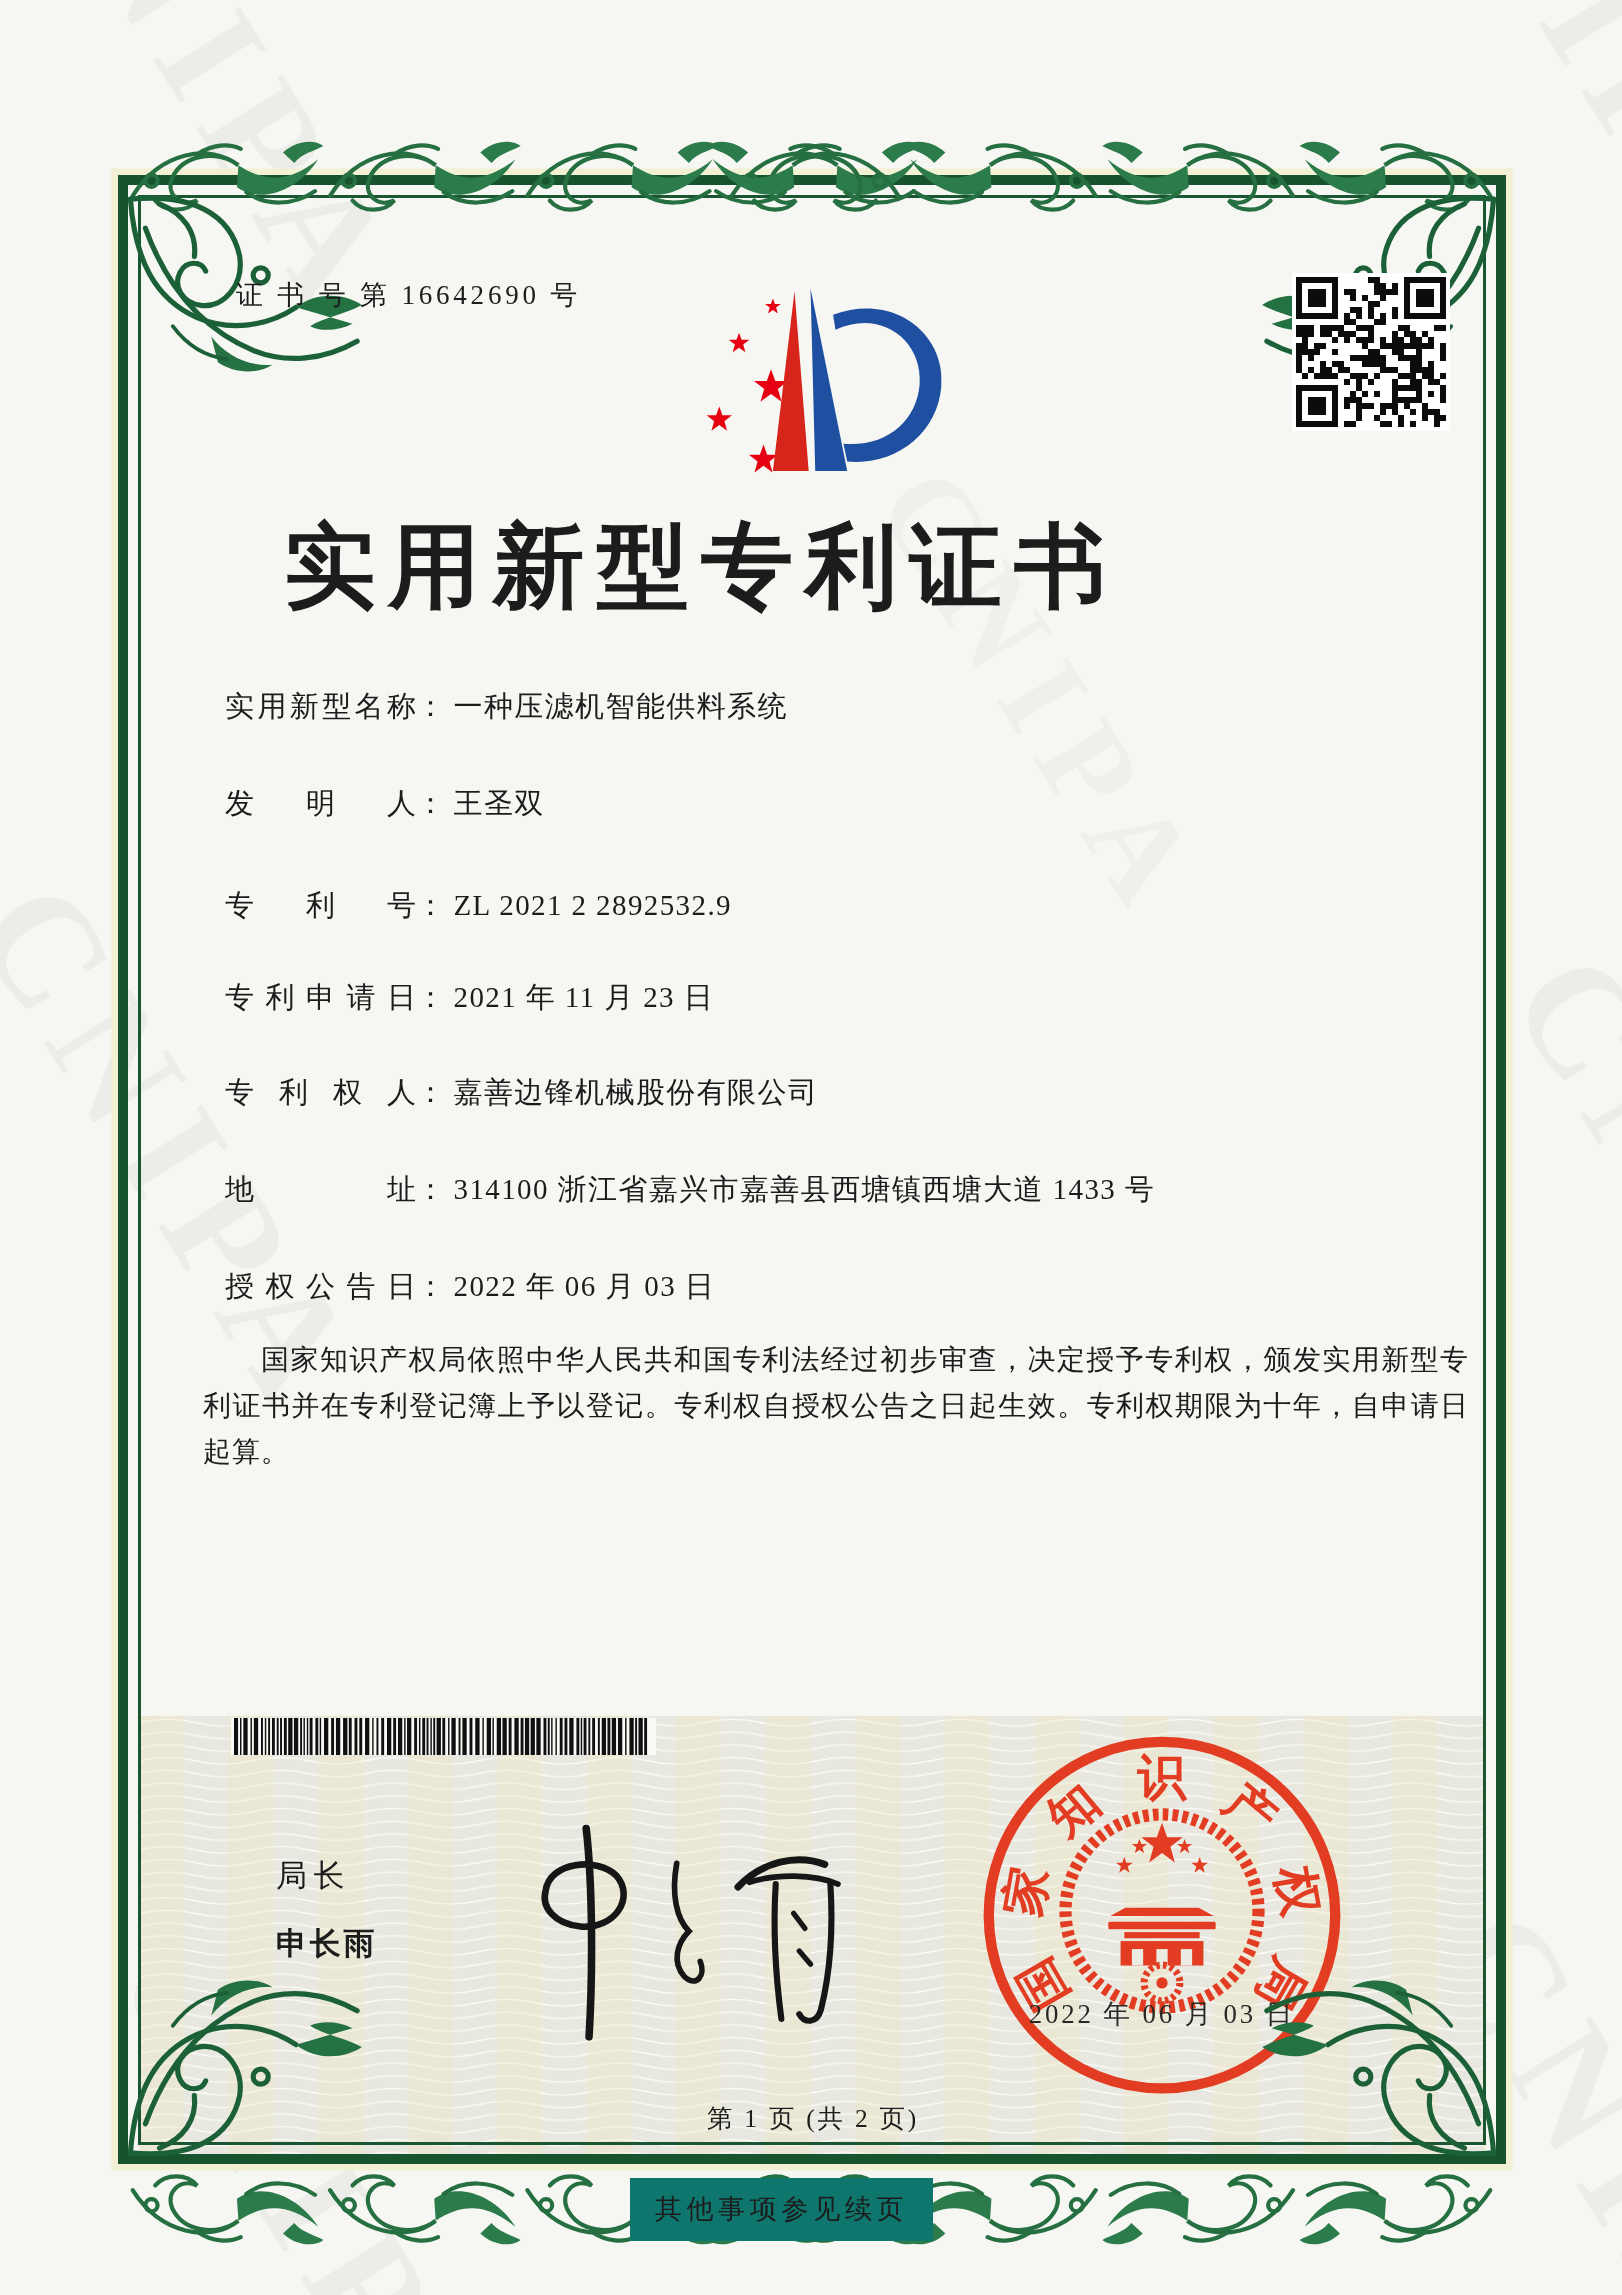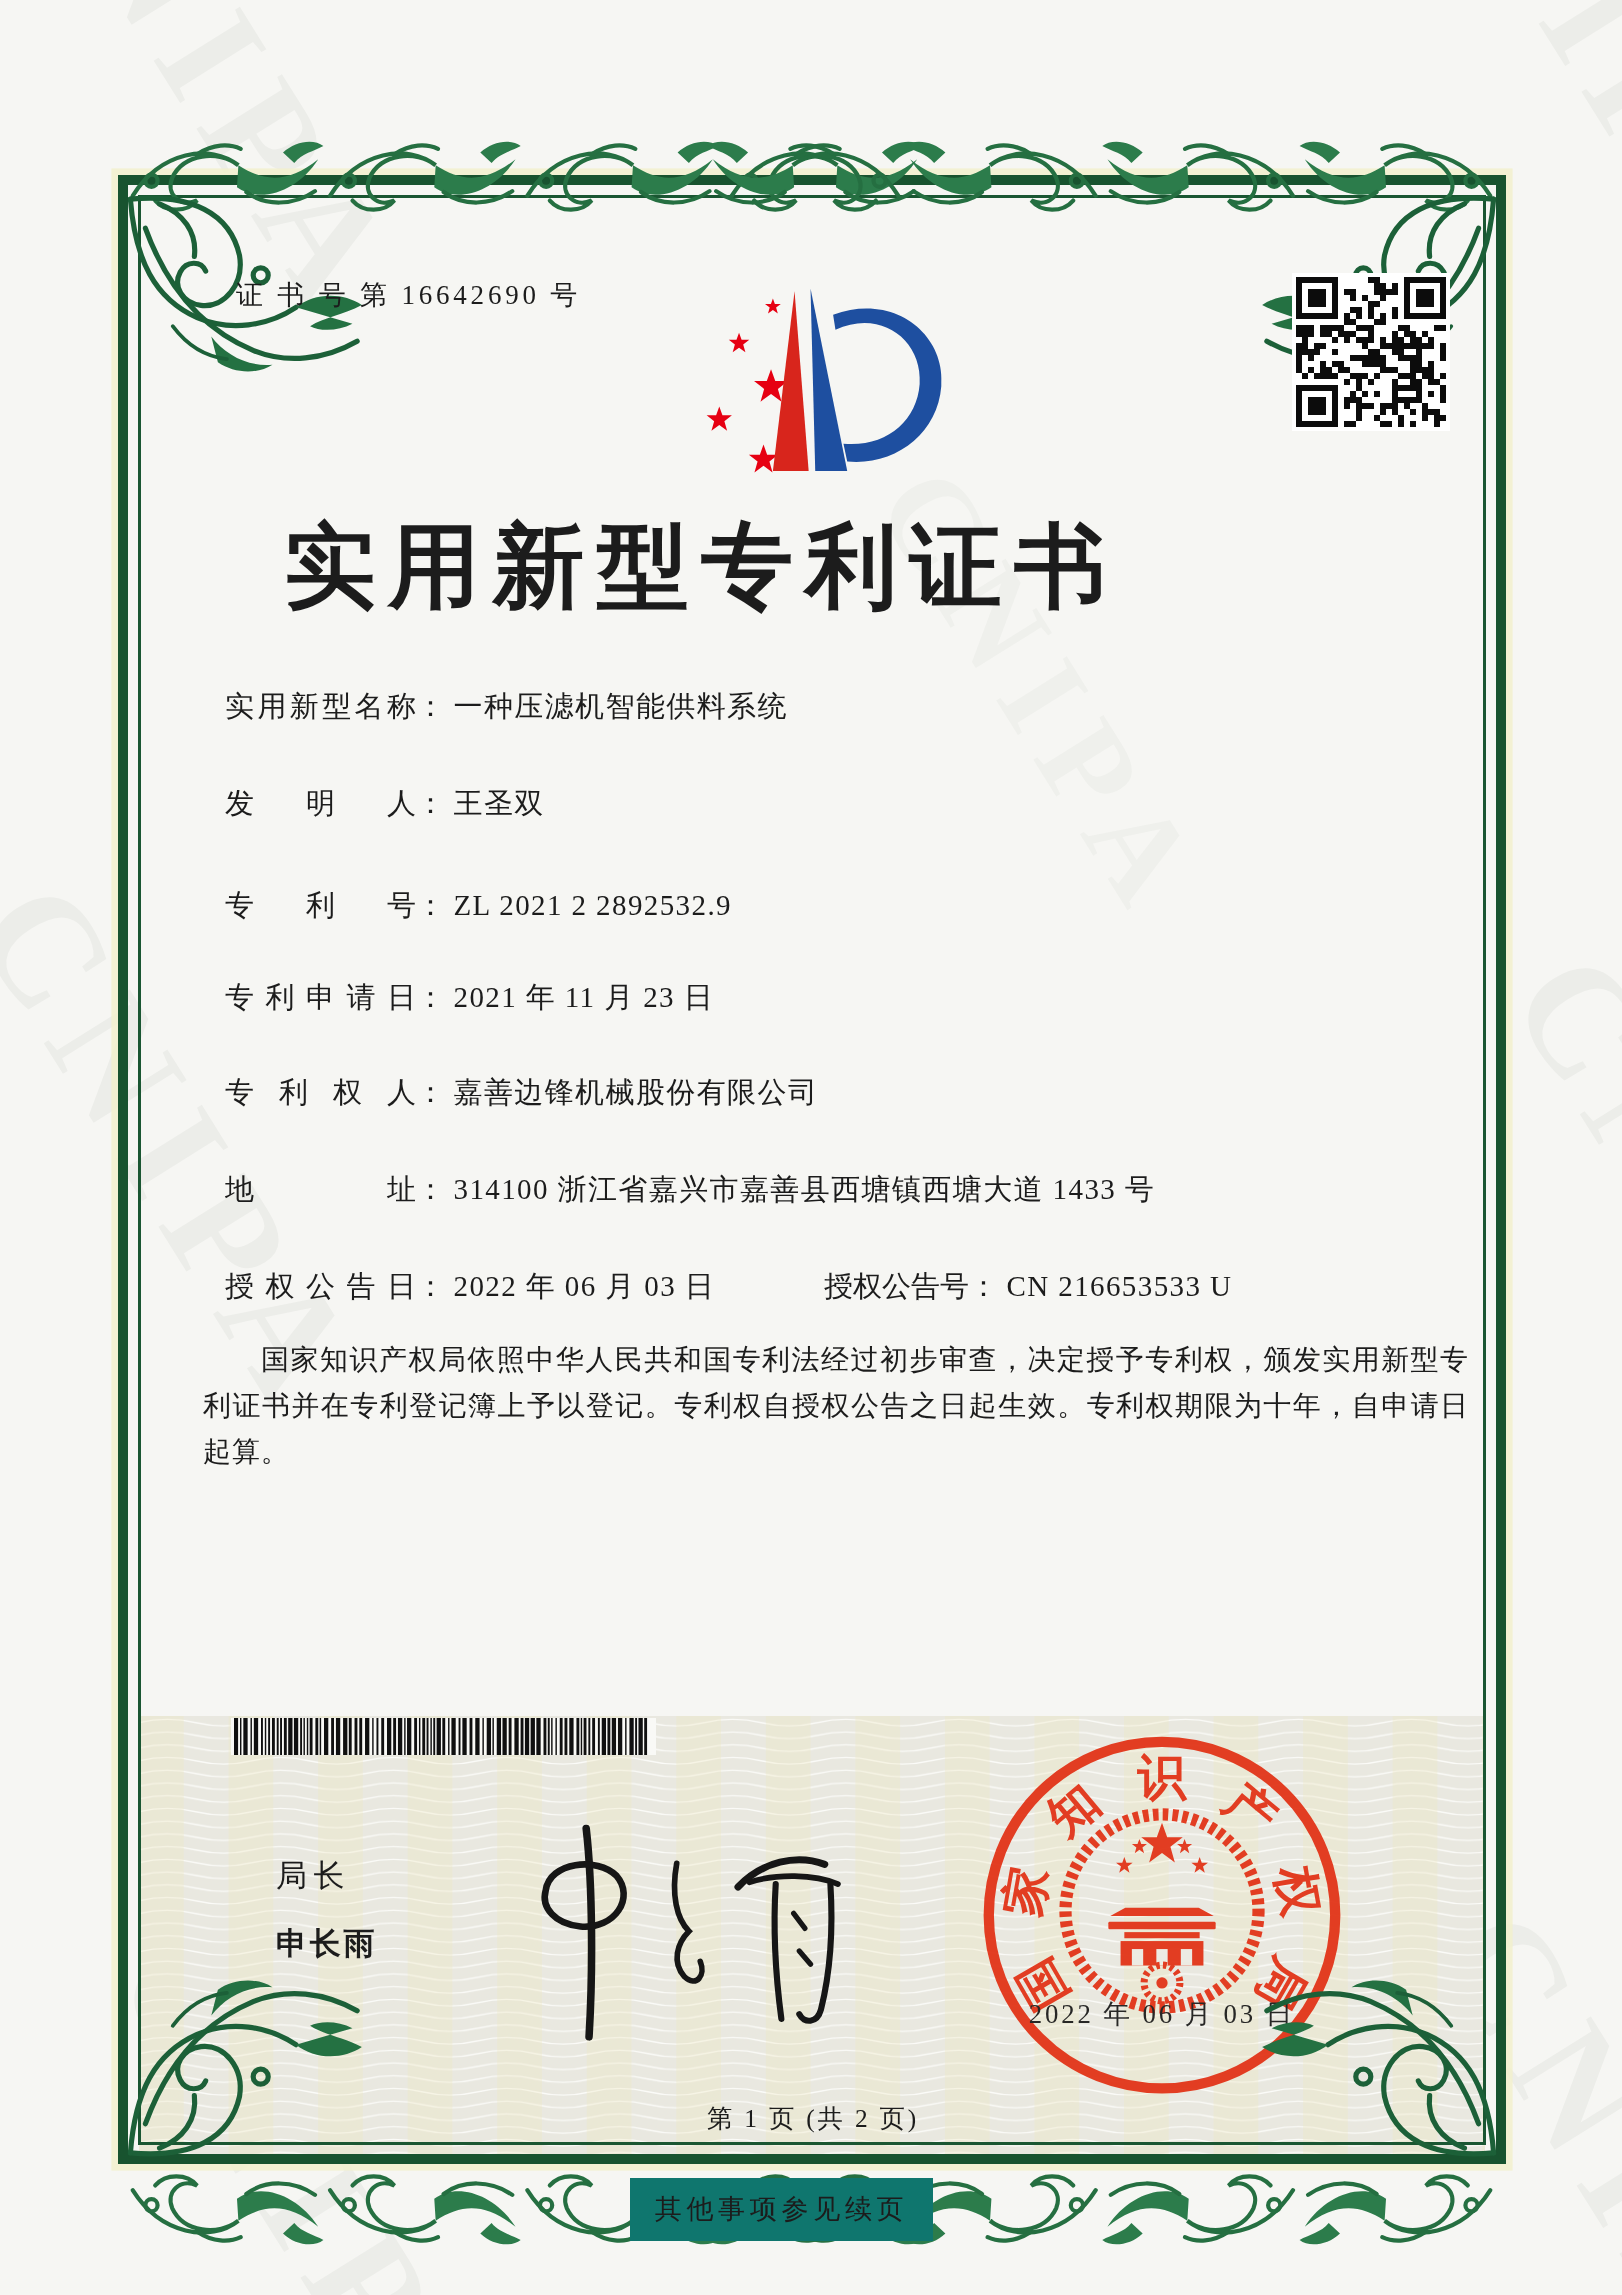--- a/index.html
+++ b/index.html
@@ -411,23 +411,20 @@
     <span class="flabel">专利申请日</span><span class="fcolon">：</span><span class="fvalue">2021 年 11 月 23 日</span>
   </div>
   <div class="field" style="top:1073px">
     <span class="flabel">专利权人</span><span class="fcolon">：</span><span class="fvalue">嘉善边锋机械股份有限公司</span>
   </div>
   <div class="field" style="top:1170px">
     <span class="flabel">地址</span><span class="fcolon">：</span><span class="fvalue">314100 浙江省嘉兴市嘉善县西塘镇西塘大道 1433 号</span>
   </div>
   <div class="field" style="top:1267px">
     <span class="flabel">授权公告日</span><span class="fcolon">：</span><span class="fvalue">2022 年 06 月 03 日</span>
-    <span class="fpair2">
-      <span>授权公告号</span><span class="fcolon">：</span><span class="fvalue">CN 216653533 U</span>
-    </span>
   </div>
 
   <div class="paras">
     <p>国家知识产权局依照中华人民共和国专利法经过初步审查，决定授予专利权，颁发实用新型专利证书并在专利登记簿上予以登记。专利权自授权公告之日起生效。专利权期限为十年，自申请日起算。</p>
   </div>
 
   <svg class="barcode" id="bcsvg" viewBox="0 0 878 70" preserveAspectRatio="none">
       <g fill="#101010">
         <rect x="0" y="0" width="9" height="70"></rect>
         <rect x="13" y="0" width="3" height="70"></rect>

